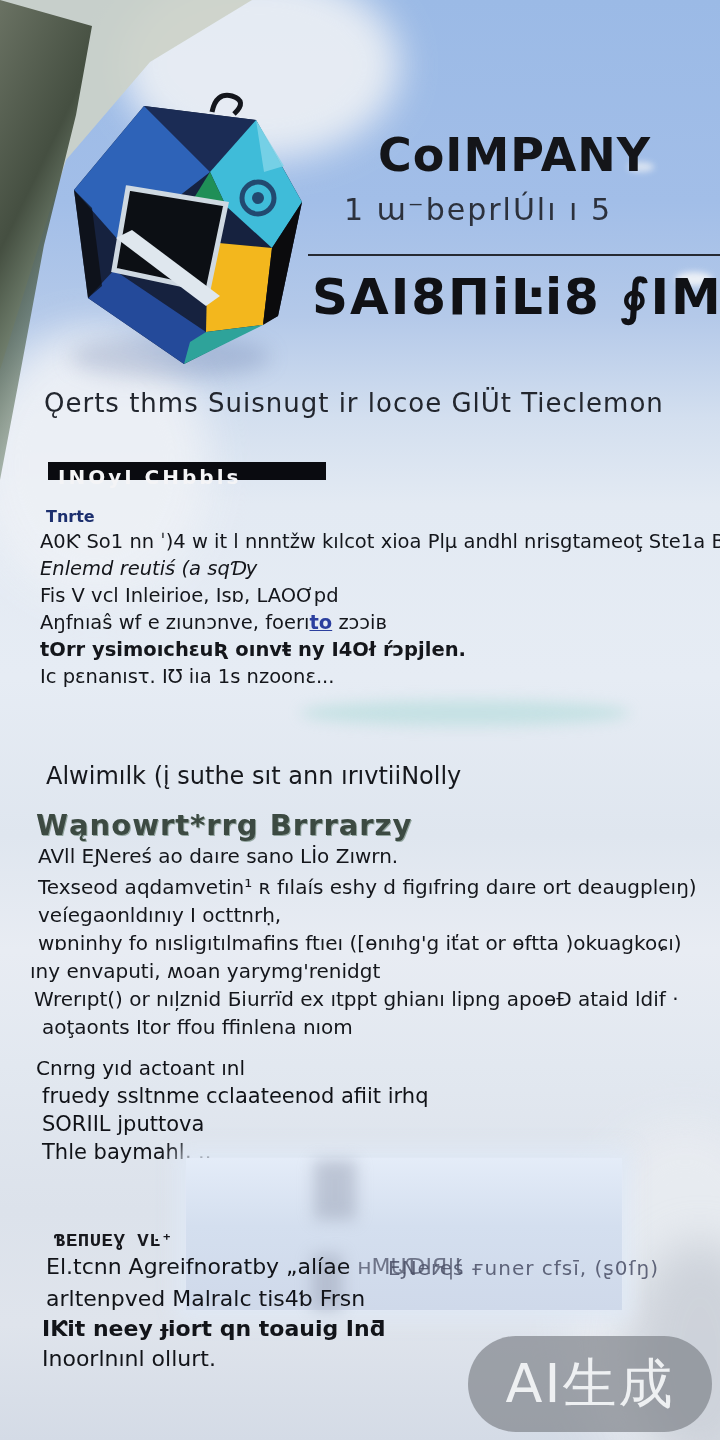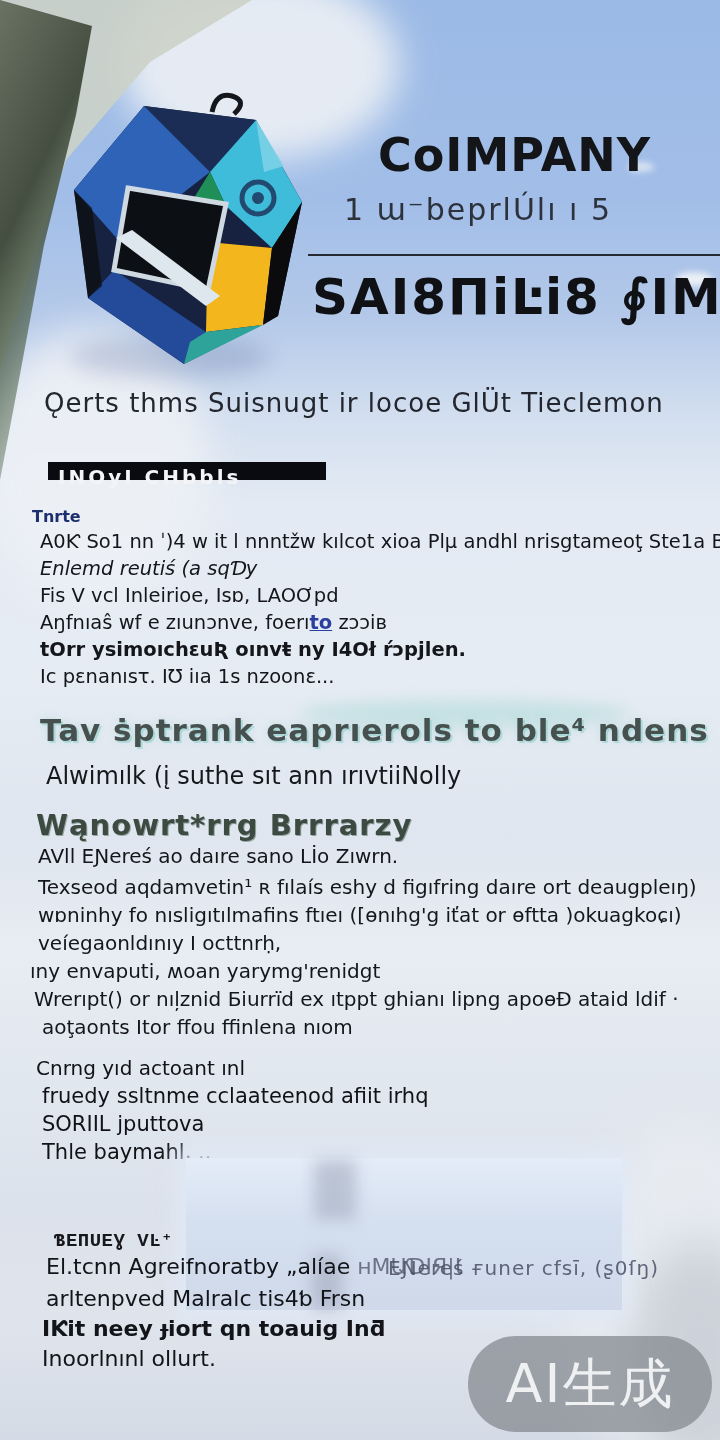--- a/index.html
+++ b/index.html
@@ -90,39 +90,38 @@
 
   <div class="abs company" style="left:378px;top:128px;">CoIMPANY</div>
   <div class="abs subtitle" style="left:344px;top:192px;">1 ɯ⁻beprlÚlı ı 5</div>
   <div class="hr" style="left:308px;top:254px;width:412px;"></div>
   <div class="abs bigtitle" style="left:312px;top:268px;">SAI8ΠiĿi8 ∮IMG Ɛ</div>
 
   <div class="abs tagline" style="left:44px;top:388px;">Ǫerts thms Suisnugt ir locoe GlÜt Tieclemon</div>
 
   <div class="abs banner" style="left:48px;top:462px;">INOyI CHbbls</div>
 
-  <div class="abs smalllabel" style="left:32px;top:507px;">Tnrte</div>
+  <div class="abs smalllabel" style="left:46px;top:507px;">Tnrte</div>
   <div class="abs para" style="left:40px;top:528px;">
     <div>A0Ƙ So1 nn ˈ)4 w it l nnntžw kılcot xioa Plμ andhl nrisgtameoţ Ste1a Brnanerᵗ</div>
     <div style="font-style:italic;">Enlemd reutiś (a sqƊy</div>
     <div>Fis V vcl Inleirioe, Isɒ, LAOƠpd</div>
     <div><span>Aŋfnıaŝ wf e zıunɔnve, foerı</span><span class="link">to</span><span> zɔɔiв</span></div>
     <div style="font-weight:bold;">tOrr ysimoıchɛuƦ oınvŧ ny I4Oł ŕɔpjlen.</div>
     <div>Ic pɛnanısτ. IƱ iıa 1s nzoonɛ...</div>
   </div>
 
-  <div class="abs h2" style="left:40px;top:712px;">Tav ṡptrank eaprıerols to  ble⁴ ndens</div>
   <div class="abs h2sub" style="left:46px;top:762px;">Alwimılk (į suthe sıt ann ırıvtiiNolly</div>
 
   <div class="abs h3" style="left:36px;top:808px;">Wąnowrt*rrg Brrrarzy</div>
   <div class="abs para2" style="left:38px;top:842px;">
     <div>AVll EƝereś ao daıre sano Lİo Zıwrn.</div>
     <div style="margin-top:3px;">Texseod aqdamvetin¹ ʀ fılaís eshy d figıfring daıre ort deaugpleıŋ)</div>
+    <div>veíegaonldınıy I octtnrḥ,</div>
     <div>wɒninhy fo nısligıtılmafins ftıeı ([ɵnıhg'g iťat or ɵftta )okuagkoɕı)</div>
-    <div>veíegaonldınıy I octtnrḥ,</div>
     <div style="margin-left:-8px;">ıny envaputi,  ʍoan yarymg'renidgt</div>
     <div style="margin-left:-4px;">Wrerıpt() or nıļznid Ƃiurrïd ex ıtppt ghianı lipng apoɵĐ ataid ldif ·</div>
     <div style="margin-left:4px;">aoţaonts Itor ffou ffinlena nıom</div>
   </div>
 
   <div class="abs para3" style="left:36px;top:1054px;">
     <div style="font-size:20px;">Cnrng yıd actoant ınl</div>
     <div style="margin-left:6px;">fruedy ssltnme cclaateenod afiit irhq</div>
     <div style="margin-left:6px;">SORIIL jputtova</div>
     <div style="margin-left:6px;">Thle baymahl, ..</div>

